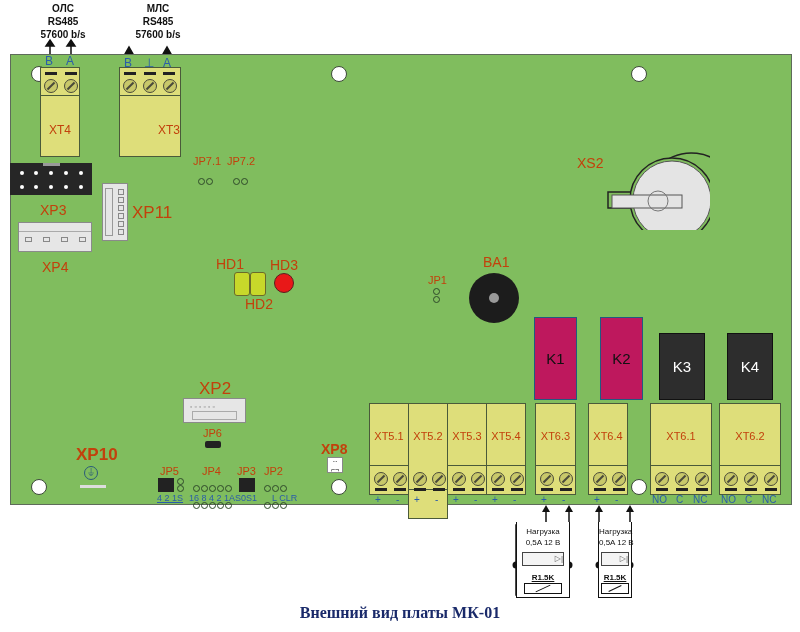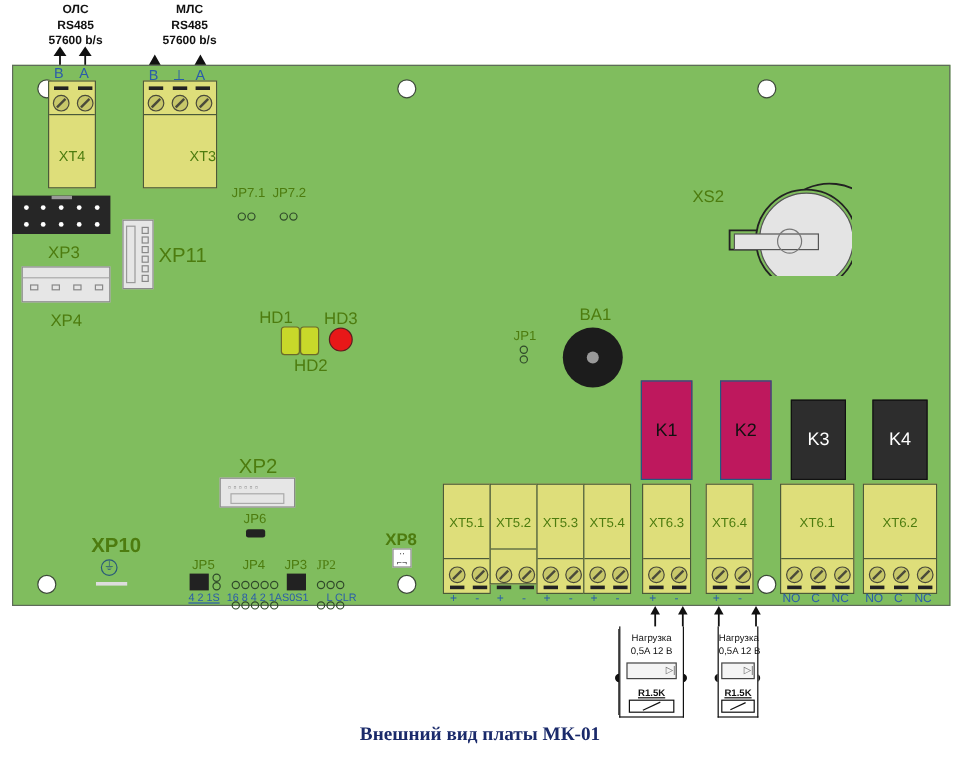--- a/index.html
+++ b/index.html
@@ -1,20 +1,20 @@
 <!DOCTYPE html>
 <html><head>
 <meta charset="utf-8">
 <style>
   html,body{margin:0;padding:0;background:#fff;}
   body{width:800px;height:632px;position:relative;overflow:hidden;font-family:"Liberation Sans",sans-serif;}
   .abs{position:absolute;}
   .board{left:10px;top:54px;width:782px;height:451px;background:#80bd5e;border:1.5px solid #5e6b5a;box-sizing:border-box;}
   .hole{width:16px;height:16px;border-radius:50%;background:#fff;border:1.5px solid #3d4a3a;box-sizing:border-box;}
-  .lbl{color:#4d7c0f;font-size:14px;line-height:1;white-space:nowrap;}
+  .lbl{color:#c2410c;font-size:14px;line-height:1;white-space:nowrap;}
   .lbl-big{font-size:17px;}
   .lbl-sm{font-size:11px;}
   .bus{font-size:10px;font-weight:bold;color:#111;text-align:center;line-height:13px;white-space:nowrap;}
   .pin-lbl{color:#2a5caa;font-size:12px;line-height:1;}
   .term{background:#dede7a;border:1px solid #4a5a3a;box-sizing:border-box;}
   .term-bottom{position:absolute;left:0;right:0;bottom:0;height:28px;border-top:1px solid #4a5a3a;}
   .screw{position:absolute;width:14px;height:14px;border-radius:50%;background:#c8c86a;border:1.5px solid #4a4a3a;box-sizing:border-box;}
   .screw::after{content:"";position:absolute;left:1px;top:5px;width:10px;height:2px;background:#4a4a3a;transform:rotate(-45deg);}
   .bar{position:absolute;width:12px;height:3px;background:#222;}
   .relay{display:flex;align-items:center;justify-content:center;font-size:15px;}
@@ -198,40 +198,40 @@
 <div class="abs" style="left:192px;top:478px;width:42px;height:14px;">
   <div><span class="jp-pin"></span><span class="jp-pin"></span><span class="jp-pin"></span><span class="jp-pin"></span><span class="jp-pin"></span></div>
   <div style="margin-top:-1px;"><span class="jp-pin"></span><span class="jp-pin"></span><span class="jp-pin"></span><span class="jp-pin"></span><span class="jp-pin"></span></div>
 </div>
 <div class="abs pin-lbl" style="left:189px;top:494px;font-size:9px;">16 8 4  2 1A</div>
 
 <div class="abs lbl lbl-sm" style="left:237px;top:466px;">JP3</div>
 <div class="abs" style="left:239px;top:478px;width:16px;height:14px;background:#222;"></div>
 <div class="abs pin-lbl" style="left:235px;top:494px;font-size:9px;">S0S1</div>
 
-<div class="abs lbl lbl-sm" style="left:264px;top:466px;font-family:Liberation Serif, serif;">JP2</div>
+<div class="abs lbl lbl-sm" style="left:264px;top:466px;">JP2</div>
 <div class="abs" style="left:263px;top:478px;width:26px;height:14px;">
   <div><span class="jp-pin"></span><span class="jp-pin"></span><span class="jp-pin"></span></div>
   <div style="margin-top:-1px;"><span class="jp-pin"></span><span class="jp-pin"></span><span class="jp-pin"></span></div>
 </div>
 <div class="abs pin-lbl" style="left:272px;top:494px;font-size:9px;">L CLR</div>
 
 <div class="abs lbl" style="left:321px;top:442px;font-weight:bold;">XP8</div>
 <div class="abs" style="left:327px;top:457px;width:16px;height:16px;background:#fff;border:1px solid #888;box-sizing:border-box;font-size:7px;text-align:center;line-height:8px;">··<br>⌐¬</div>
 
 <div class="abs" style="left:369px;top:403px;width:158px;height:92px;">
   <div class="abs term" style="left:0;top:0;width:40px;height:92px;">
     <div class="lbl" style="position:absolute;left:0;right:0;top:27px;text-align:center;font-size:11px;">XT5.1</div>
     <div class="term-bottom"></div>
     <div class="screw" style="left:4px;top:68px;"></div>
       <div class="screw" style="left:23px;top:68px;"></div>
     <div class="bar" style="left:5px;top:84px;"></div>
       <div class="bar" style="left:24px;top:84px;"></div>
   </div>
-  <div class="abs term" style="left:39px;top:0;width:40px;height:84px;">
+  <div class="abs term" style="left:39px;top:0;width:40px;height:116px;">
     <div class="lbl" style="position:absolute;left:0;right:0;top:27px;text-align:center;font-size:11px;">XT5.2</div>
     <div class="term-bottom"></div>
     <div class="screw" style="left:4px;top:68px;"></div>
       <div class="screw" style="left:23px;top:68px;"></div>
     <div class="bar" style="left:5px;top:84px;"></div>
       <div class="bar" style="left:24px;top:84px;"></div>
   </div>
   <div class="abs term" style="left:78px;top:0;width:40px;height:92px;">
     <div class="lbl" style="position:absolute;left:0;right:0;top:27px;text-align:center;font-size:11px;">XT5.3</div>
     <div class="term-bottom"></div>

